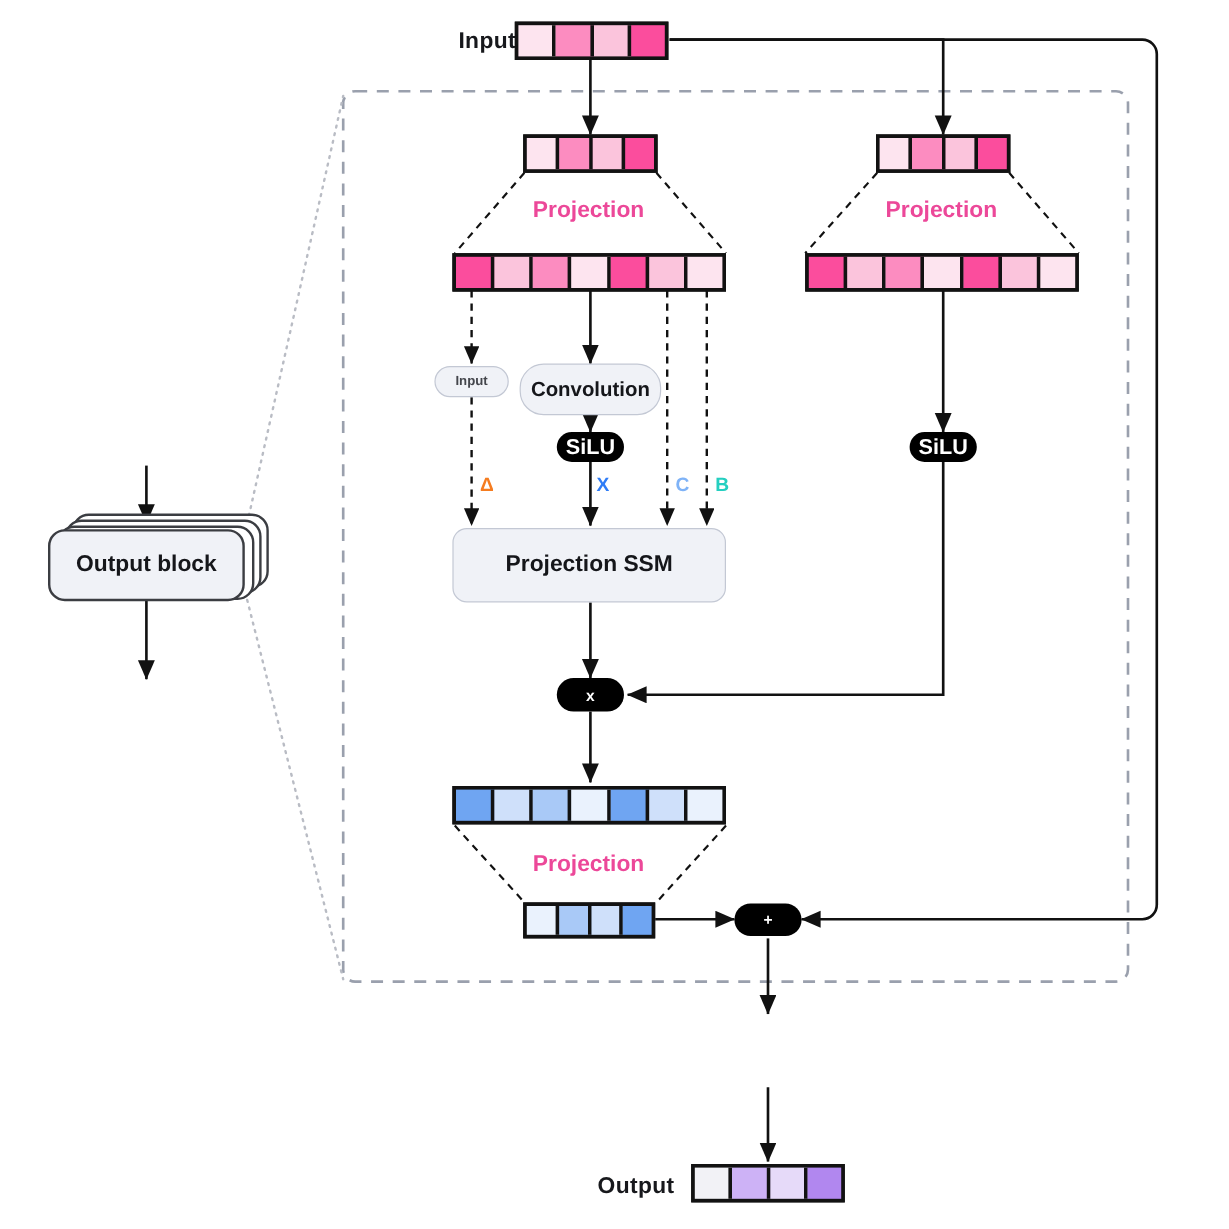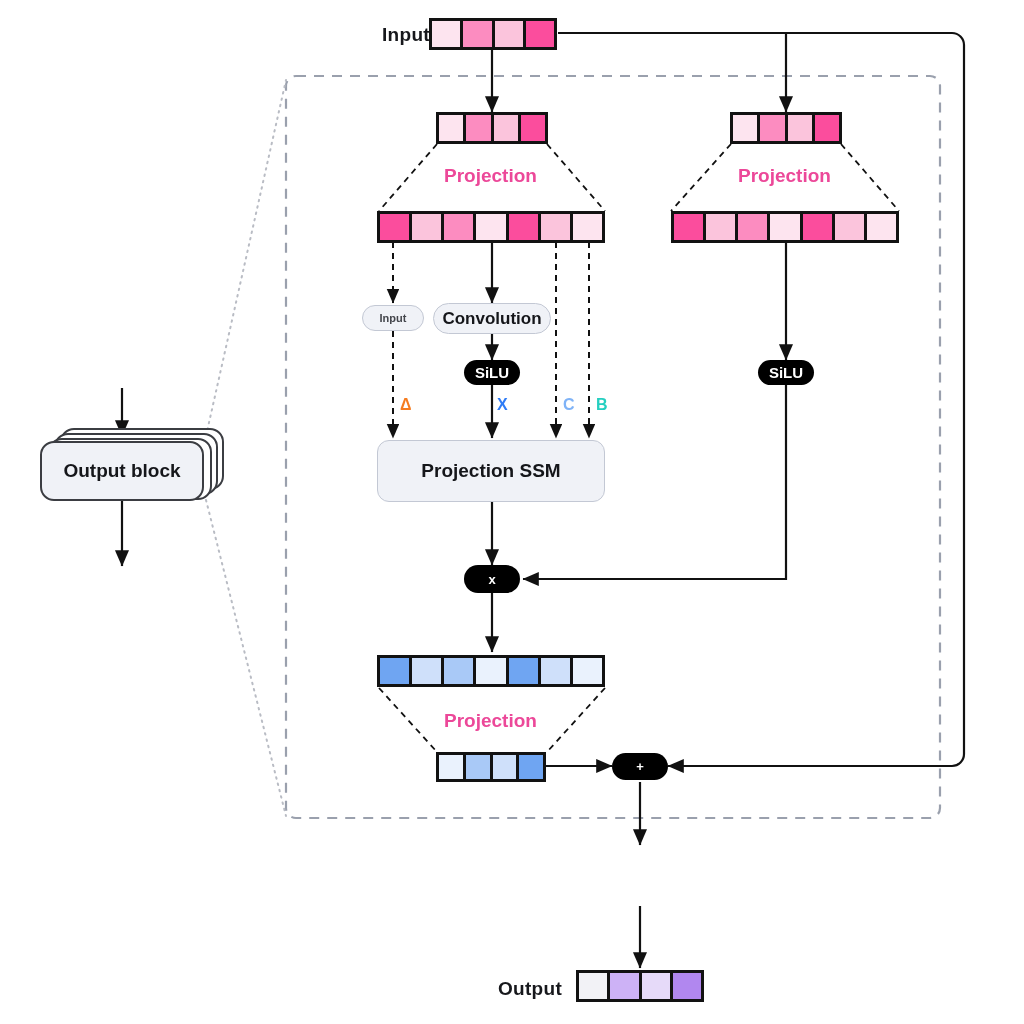--- a/index.html
+++ b/index.html
@@ -76,21 +76,21 @@
     font-weight: bold;
   }
   .pill {
     position: absolute;
     background: #000000;
     color: #ffffff;
     border-radius: 14px;
     display: flex;
     align-items: center;
     justify-content: center;
-    font-size: 15px;
+    font-size: 18px;
     font-weight: bold;
     box-sizing: border-box;
   }
   .pill.op { font-size: 13px; border-radius: 16px; }
   
   .stack-layer {
     position: absolute;
     border: 2.2px solid #3b3d42;
     border-radius: 14px;
     background: #ffffff;
@@ -263,21 +263,21 @@
       <div class="cell" style="background: rgb(242, 242, 246);"></div>
       <div class="cell" style="background: rgb(205, 178, 246);"></div>
       <div class="cell" style="background: rgb(230, 218, 249);"></div>
       <div class="cell" style="background: rgb(177, 135, 239);"></div>
     </div>
 
   <div class="node small" style="left:362px; top:305px; width:62px; height:26px;">
     <span>Input</span>
   </div>
 
-  <div class="node mid" style="left:433px; top:303px; width:118px; height:31px;">
+  <div class="node mid" style="left:433px; top:303px; width:118px; height:43px;">
     <span>Convolution</span>
   </div>
 
   <div class="pill" style="left:464px; top:360px; width:56px; height:25px;">
     <span>SiLU</span>
   </div>
 
   <div class="pill" style="left:758px; top:360px; width:56px; height:25px;">
     <span>SiLU</span>
   </div>

